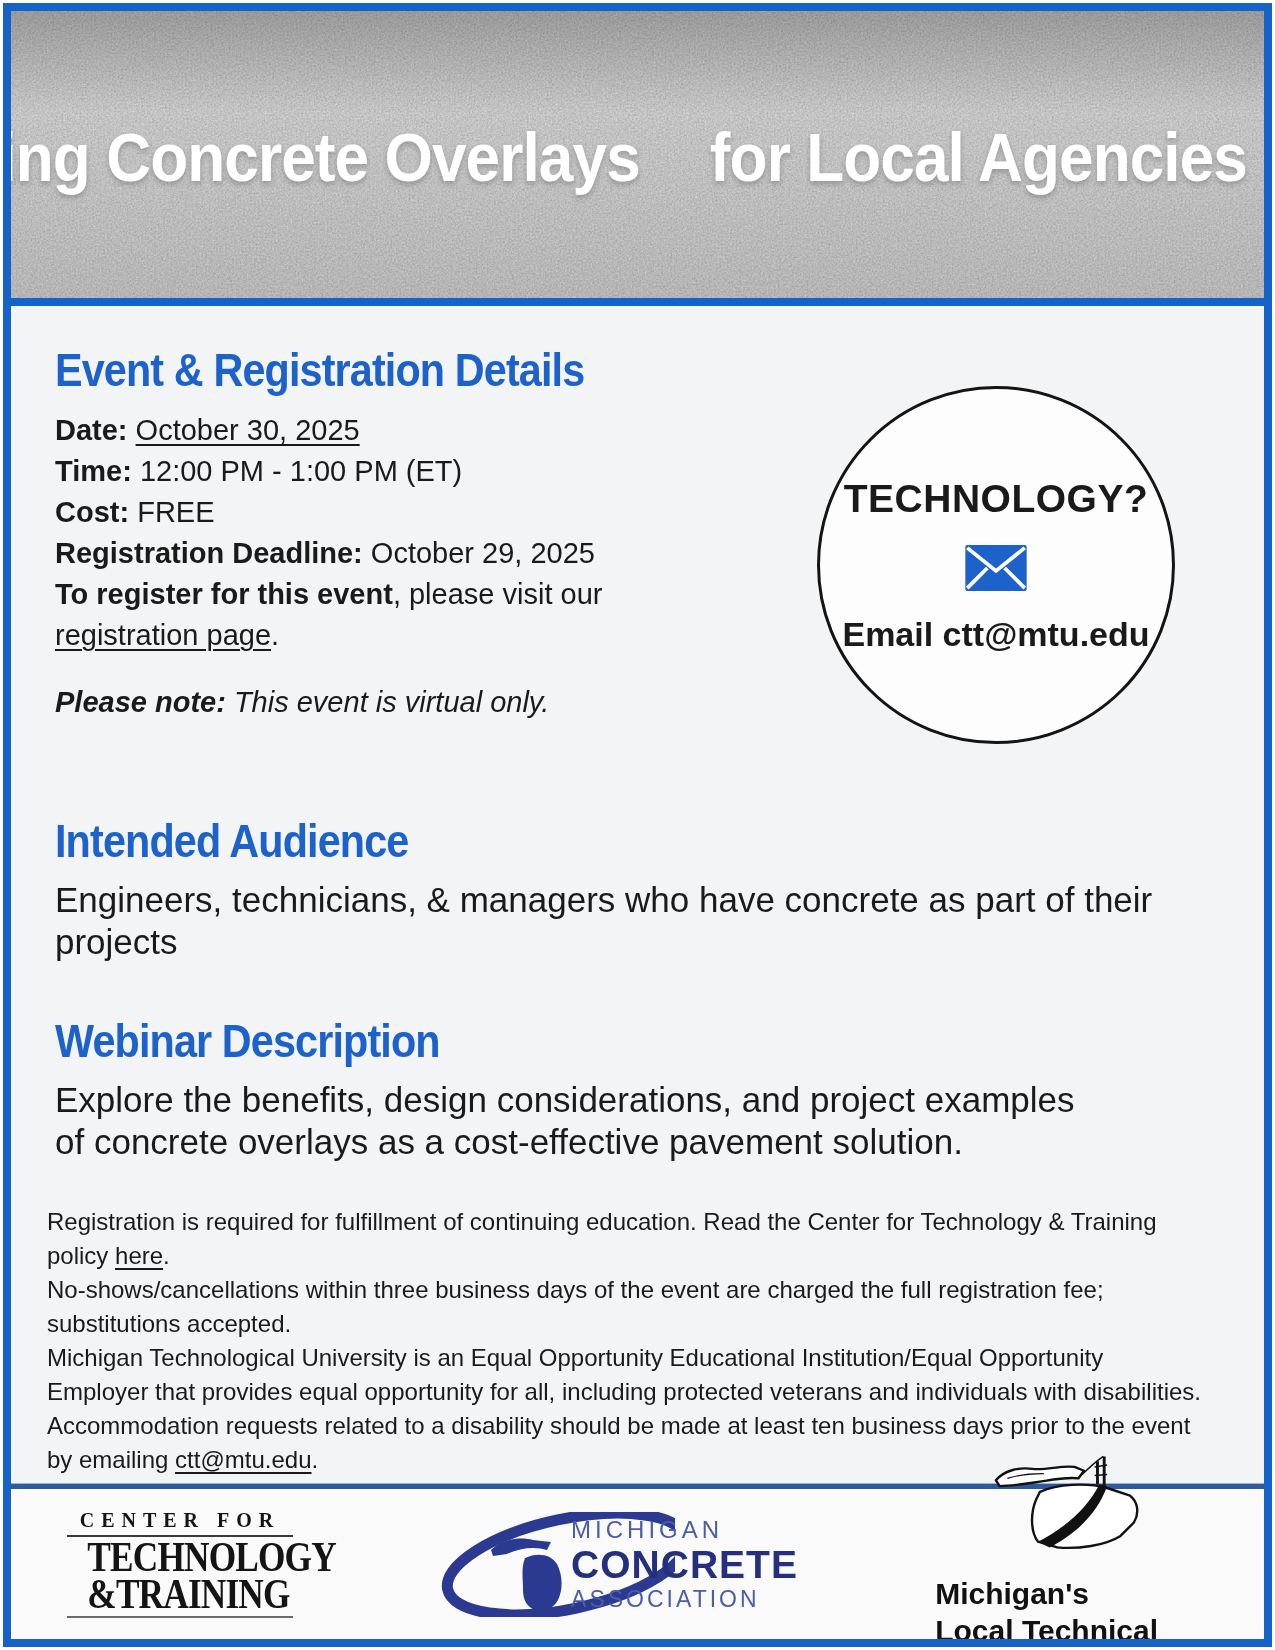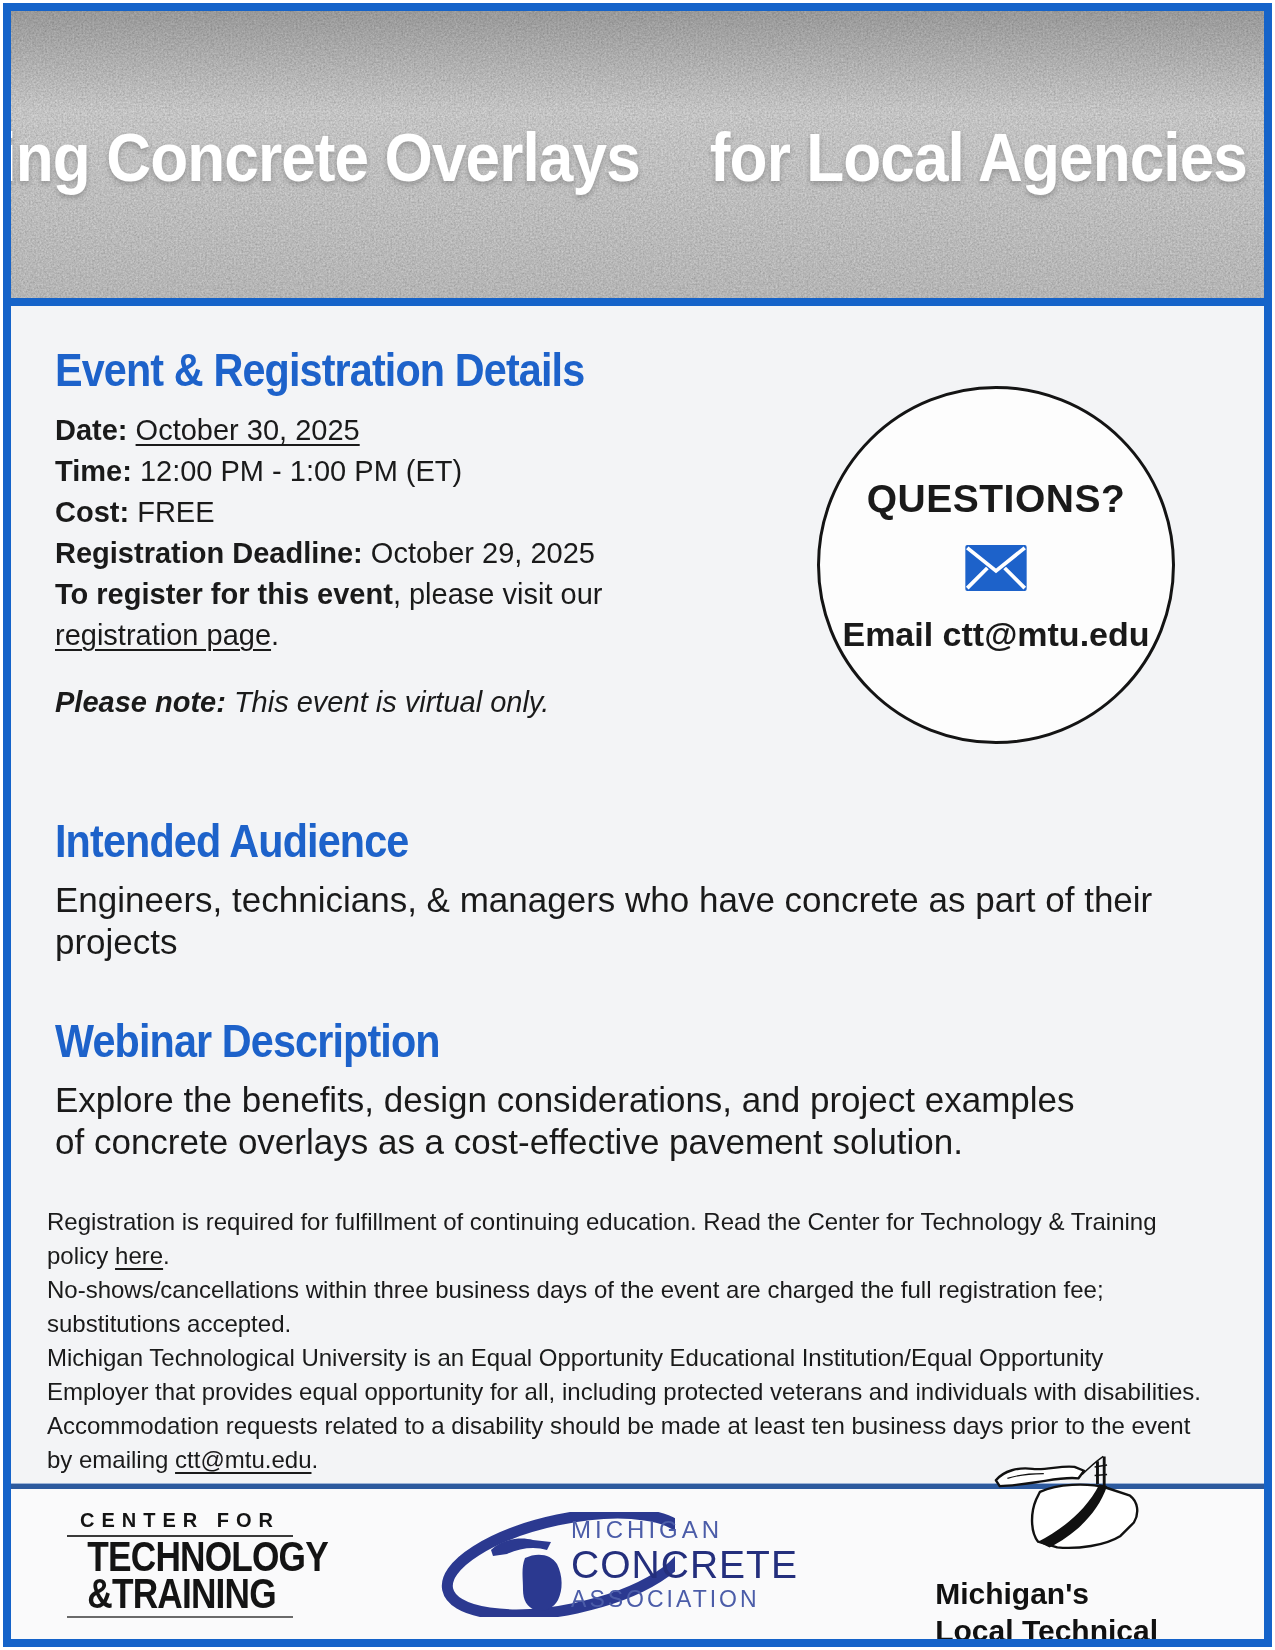--- a/index.html
+++ b/index.html
@@ -60,32 +60,32 @@
   
   .fineprint{margin-top:42px;margin-left:-8px;width:1160px;font-size:24px;line-height:34px;}
   .fineprint p{margin:0;}
   
   .divider{flex:0 0 auto;height:5px;background:#2d5a9e;border-top:1px solid #9db4d8;}
   .footer{
     flex:0 0 auto;height:150px;background:#fafafb;display:flex;align-items:center;
     justify-content:space-between;padding:0 52px 0 56px;
   }
   
-  .ctt{width:226px;text-align:center;color:#141414;}
+  .ctt{width:226px;text-align:center;color:#141414;font-family:Liberation Serif, serif;}
   .ctt-top{font-size:20px;font-weight:700;letter-spacing:7px;white-space:nowrap;}
   .ctt-rule{height:0;border-top:2px solid #3a3a3a;margin:3px 0 1px 0;}
   .ctt-rule.bottom{border-top-color:#6a6a6a;margin-top:4px;}
   .ctt-big{font-size:43px;font-weight:800;line-height:37px;transform:scaleX(.82);
     transform-origin:center;white-space:nowrap;letter-spacing:-1px;}
   
   .mca{position:relative;width:350px;height:105px;}
   .mca svg{position:absolute;inset:0;}
   .mca-text{position:absolute;left:132px;top:6px;line-height:1;}
   .mca-l1{font-size:24px;letter-spacing:4px;color:#4b5ca8;font-weight:400;}
-  .mca-l2{font-size:39px;font-weight:400;color:#242f7d;letter-spacing:1px;margin-top:3px;}
+  .mca-l2{font-size:39px;font-weight:700;color:#242f7d;letter-spacing:1px;margin-top:3px;}
   .mca-l3{font-size:23px;letter-spacing:3px;color:#4b5ca8;margin-top:4px;}
   
   .ltap{display:flex;align-items:center;gap:18px;flex-direction:column;}
   .ltap-text{font-size:30px;line-height:37px;font-weight:700;color:#111;}
 </style>
 </head>
 <body>
 
 <div class="page">
 
@@ -119,21 +119,21 @@
       <div><span class="b">Date:</span> <span class="u">October 30, 2025</span></div>
       <div><span class="b">Time:</span> <span>12:00 PM - 1:00 PM (ET)</span></div>
       <div><span class="b">Cost:</span> <span>FREE</span></div>
       <div><span class="b">Registration Deadline:</span> <span>October 29, 2025</span></div>
       <div><span class="b">To register for this event</span><span>, please visit our </span><a class="link">registration page</a><span>.</span></div>
     </div>
 
     <div class="note"><span class="b">Please note:</span><span> This event is virtual only.</span></div>
 
     <div class="qcircle">
-      <div class="q-head">QUESTIONS?</div>
+      <div class="q-head">TECHNOLOGY?</div>
       <svg width="62" height="46" viewBox="0 0 64 48">
         <rect x="0" y="0" width="64" height="48" rx="2" fill="#1d62ca"></rect>
         <path d="M2,3 L32,27 L62,3" fill="none" stroke="#fff" stroke-width="4"></path>
         <path d="M2,45 L23,24 M62,45 L41,24" stroke="#fff" stroke-width="4"></path>
       </svg>
       <div class="q-email">Email ctt@mtu.edu</div>
     </div>
 
     <div class="gap1"></div>
 

